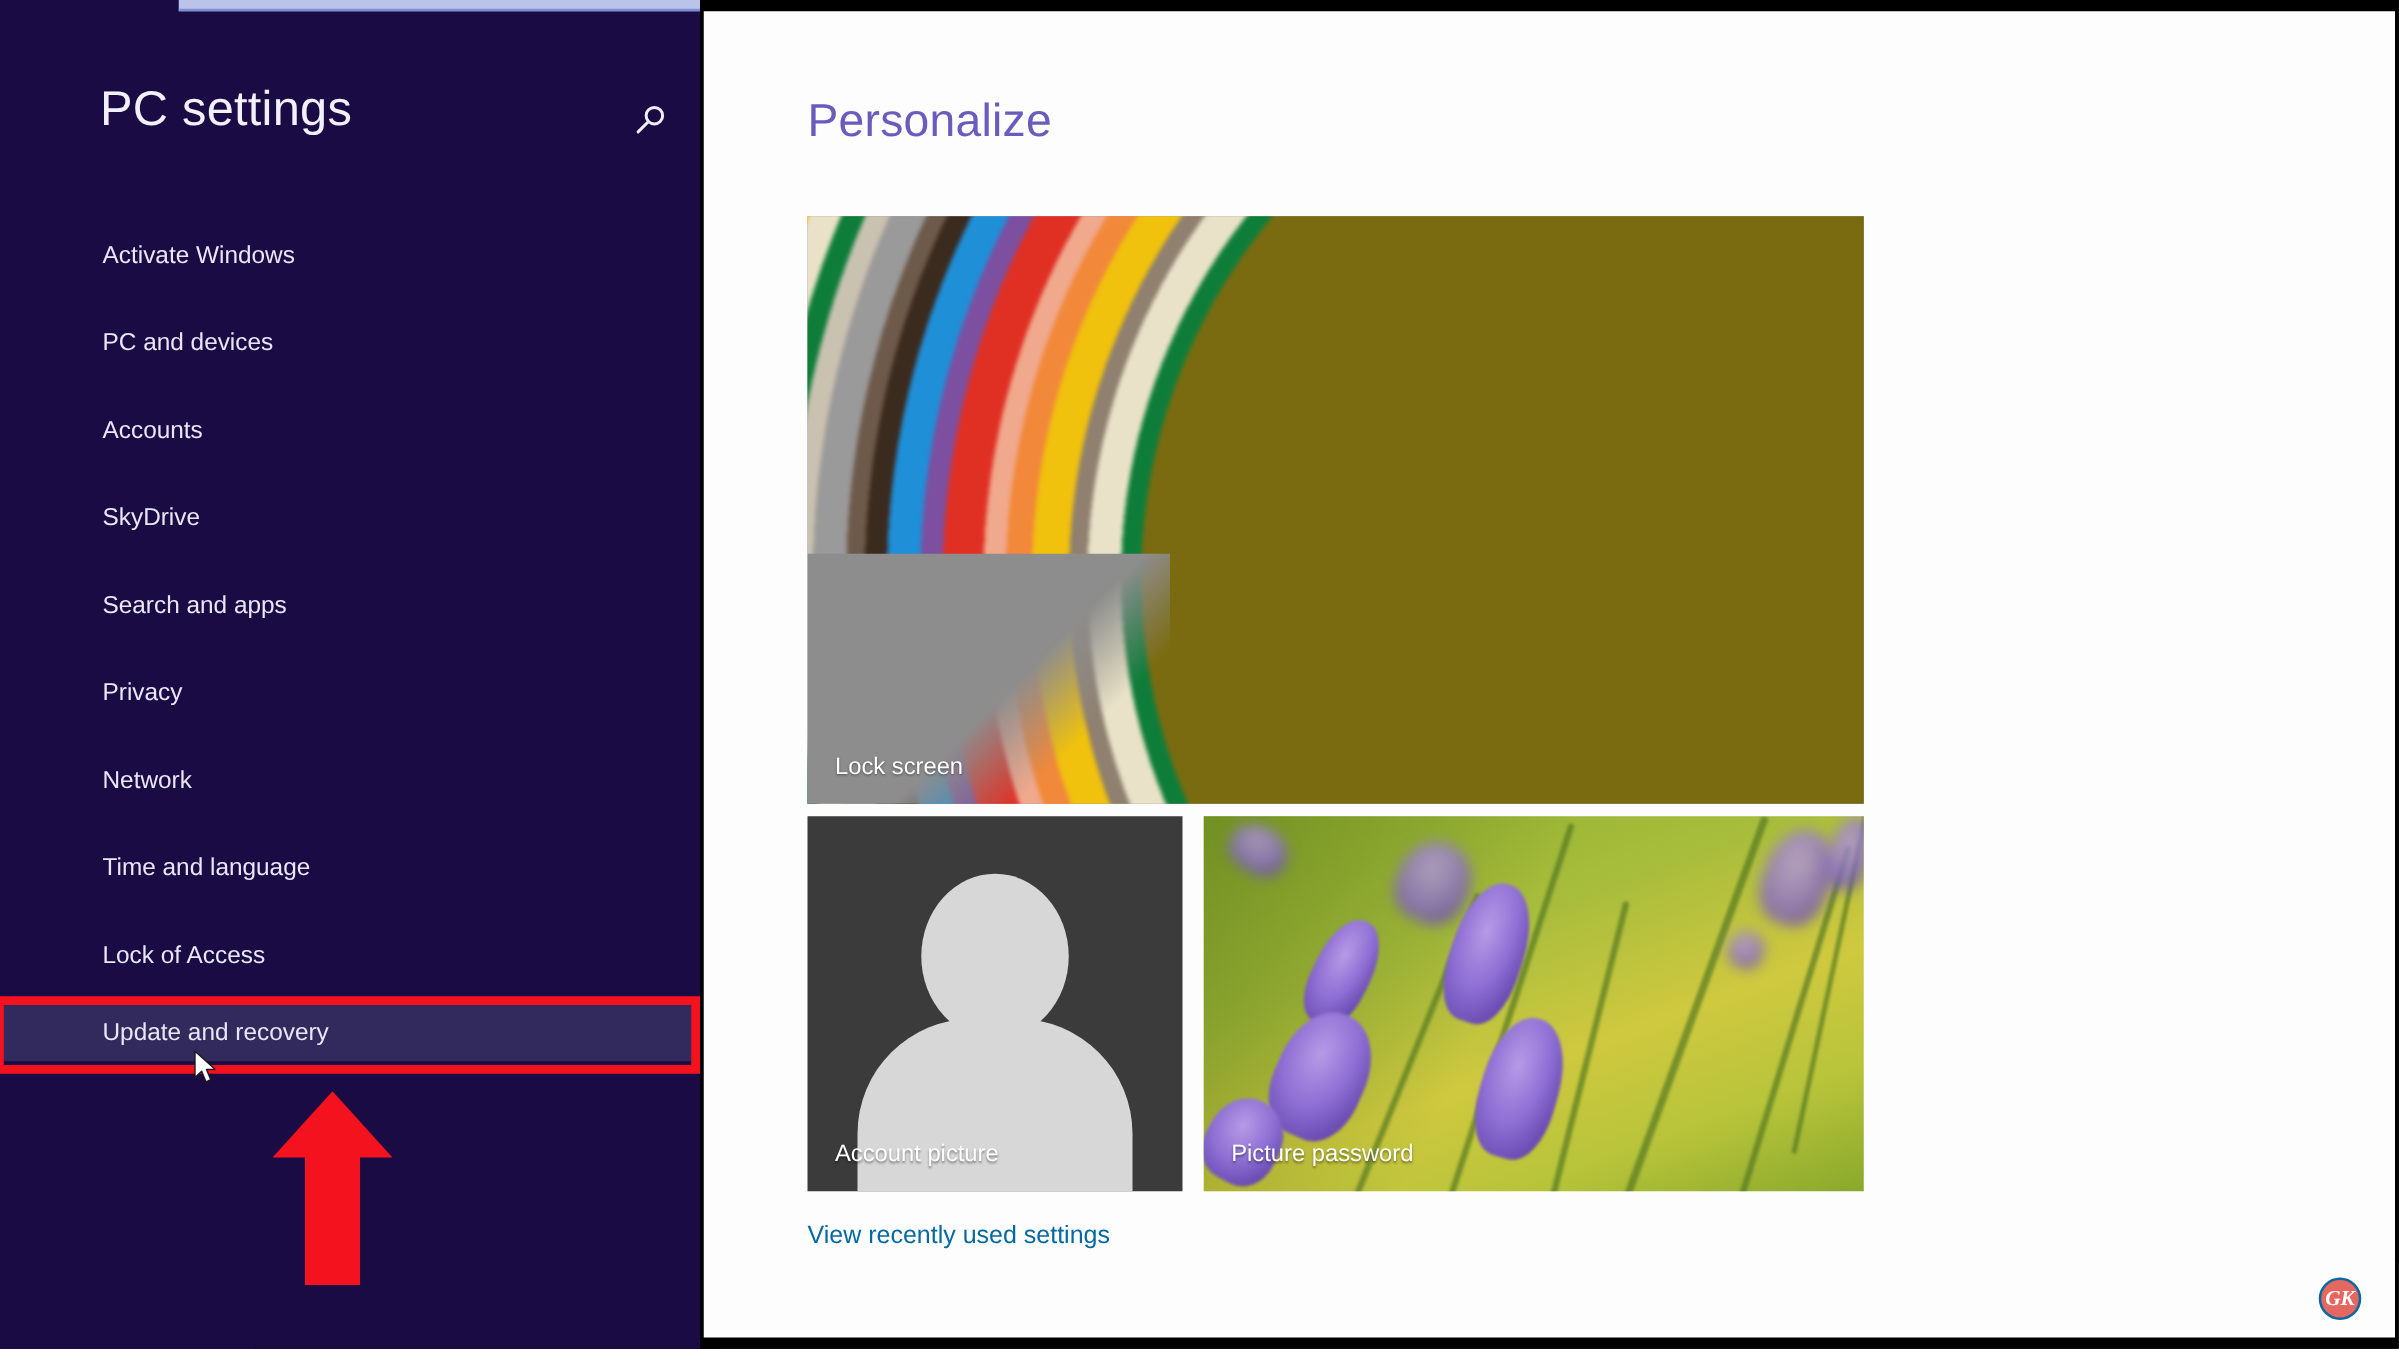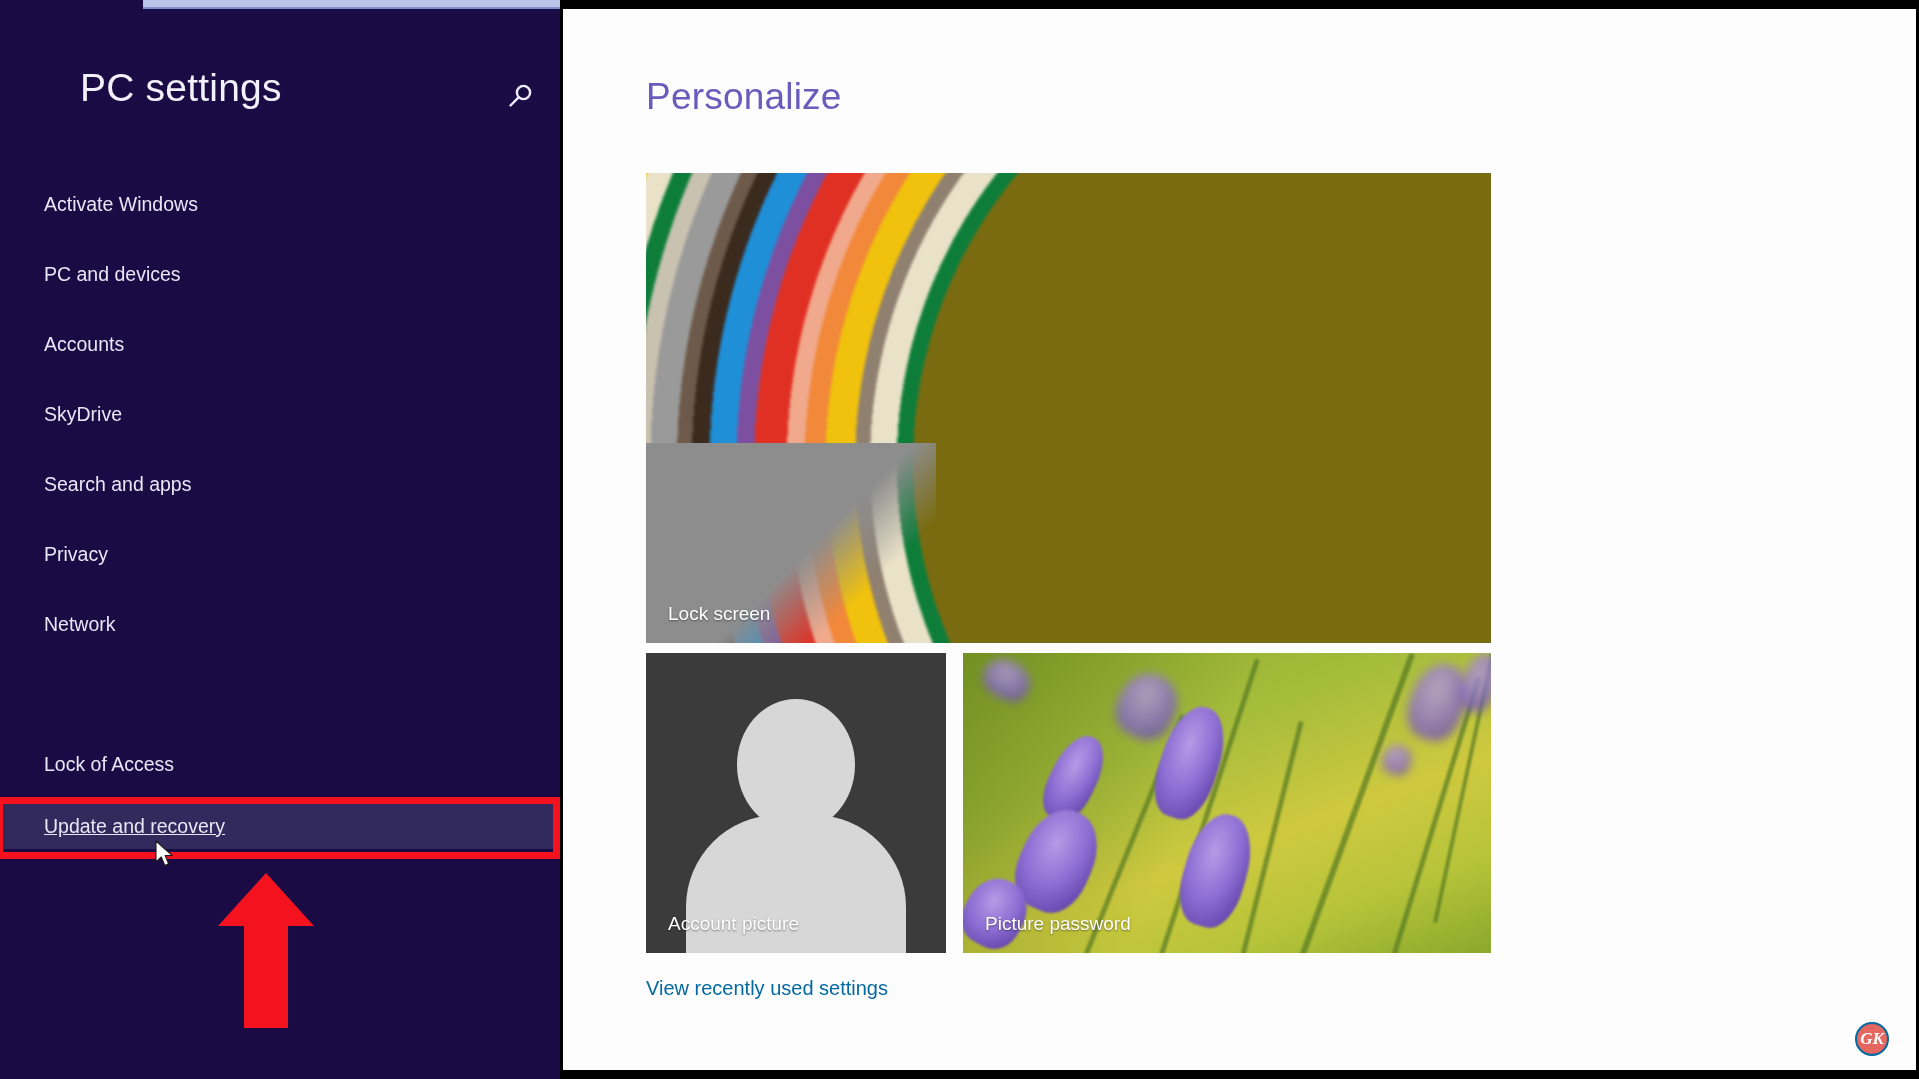--- a/index.html
+++ b/index.html
@@ -39,21 +39,21 @@
   #search-icon{
     position:absolute; left:506px; top:20px;
     width:28px; height:28px;
   }
   #search-icon svg{ display:block; }
 
   .sb-item{
     position:absolute; left:0;
     width:560px; height:46px;
     color:#e9e6f6; font-size:19.5px; font-weight:400;
-    line-height:46px; padding-left:44px;
+    line-height:46px; padding-left:82px;
     white-space:nowrap;
   }
   .sb-item.selected{
     background:#322a5c;
   }
 
   
   #red-box{
     position:absolute;
     left:-4px; top:797px;
@@ -248,22 +248,23 @@
       </div>
     </div>
 
     <div class="sb-item" style="top:181px;">Activate Windows</div>
     <div class="sb-item" style="top:251px;">PC and devices</div>
     <div class="sb-item" style="top:321px;">Accounts</div>
     <div class="sb-item" style="top:391px;">SkyDrive</div>
     <div class="sb-item" style="top:461px;">Search and apps</div>
     <div class="sb-item" style="top:531px;">Privacy</div>
     <div class="sb-item" style="top:601px;">Network</div>
+    <div class="sb-item" style="top:671px;">Time and language</div>
     <div class="sb-item" style="top:741px;">Lock of Access</div>
-    <div class="sb-item selected" style="top:803px;text-decoration:underline;">Update and recovery</div>
+    <div class="sb-item selected" style="top:803px;">Update and recovery</div>
 
     <div id="red-box"></div>
 
     <div id="cursor">
       <svg width="22" height="30" viewBox="0 0 22 30">
         <polygon points="1,1 1,22 6.3,17 9.8,25.5 13.6,23.8 10.2,15.6 17,15.4" fill="#ffffff" stroke="#1a1a1a" stroke-width="1.1" stroke-linejoin="round"></polygon>
       </svg>
     </div>
 
     <div id="red-arrow">

